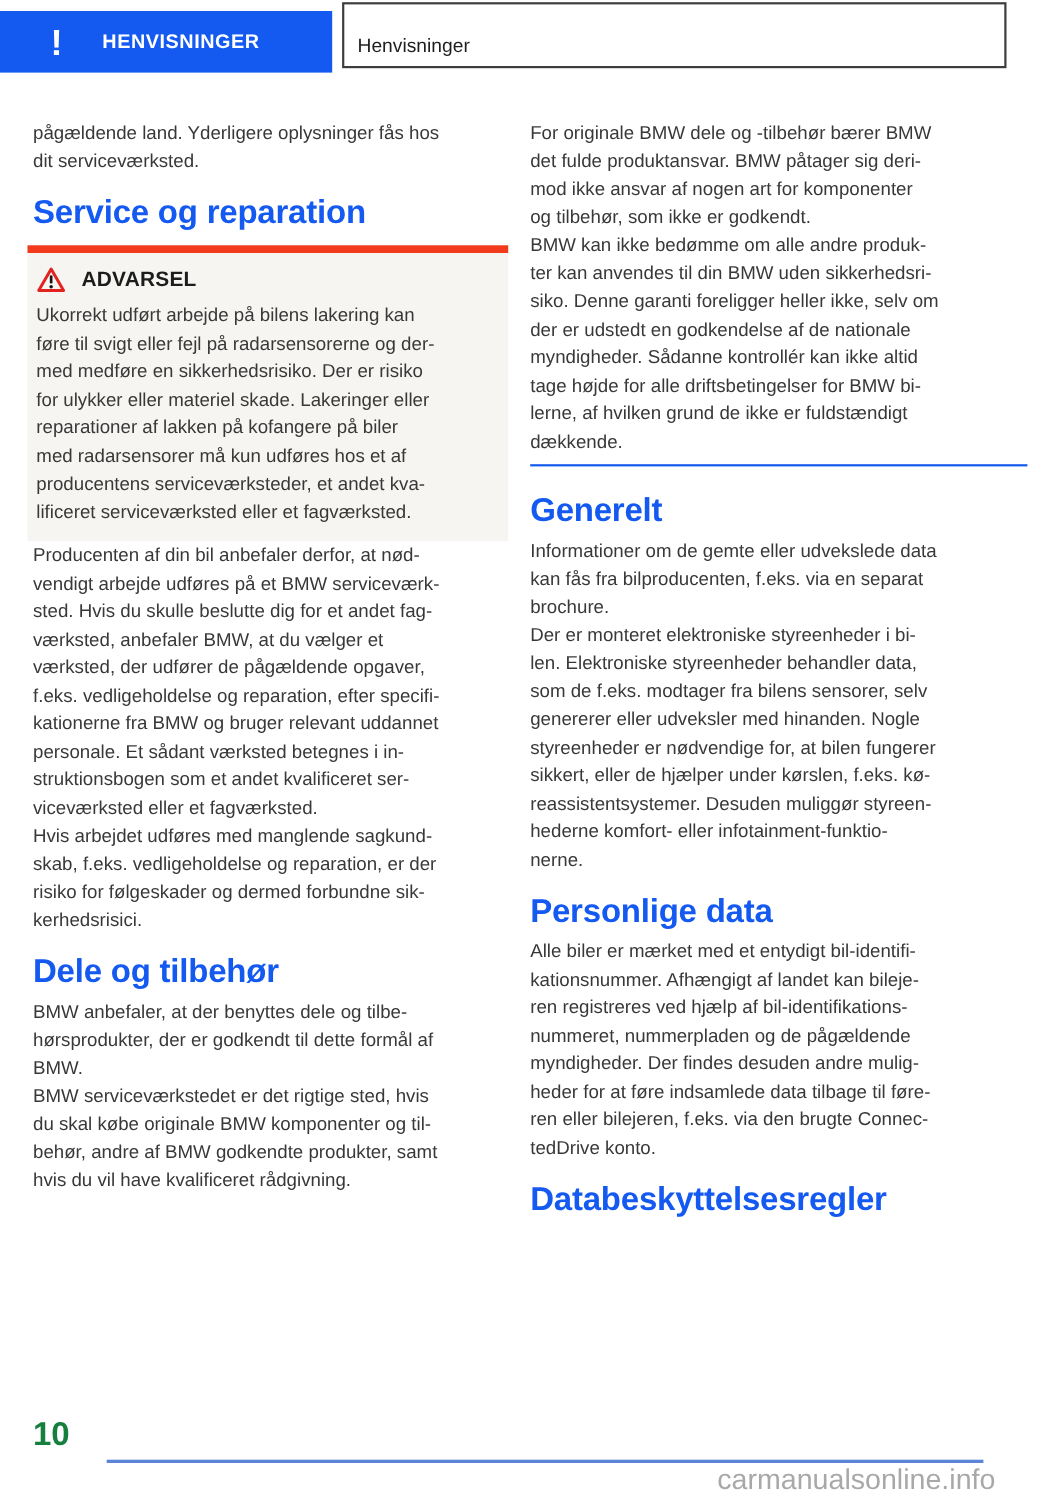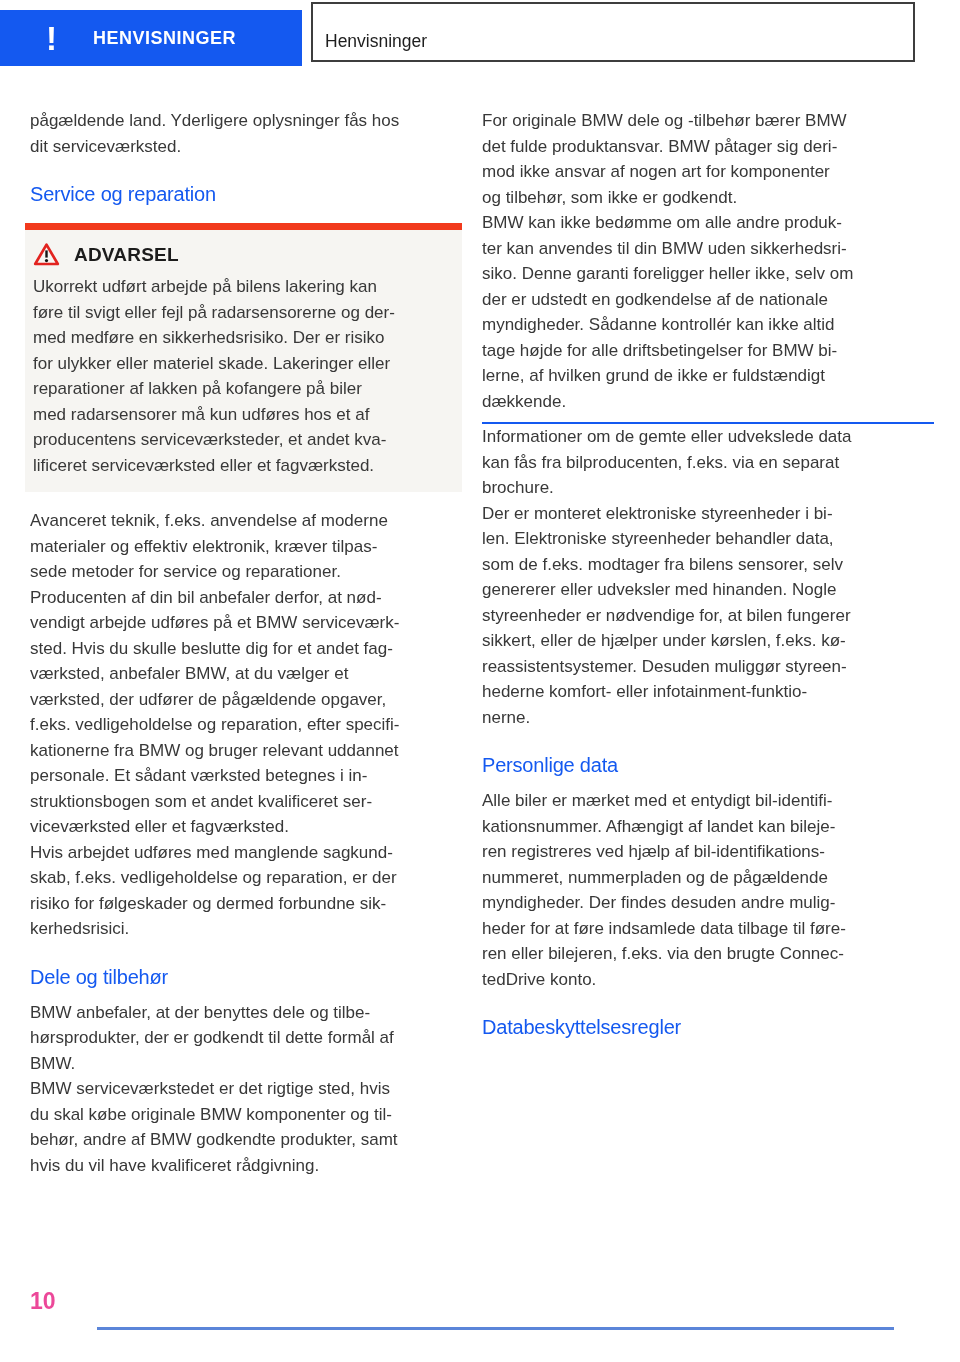--- a/index.html
+++ b/index.html
@@ -18,36 +18,36 @@
   
   .col{position:absolute;top:108px;}
   .col-left{left:30px;width:432px;}
   .col-right{left:482px;width:452px;}
 
   .para{white-space:pre;font-size:17px;line-height:25.5px;color:var(--body_text,#383838);
         margin:0 0 0 0;}
   .para.first{margin-top:0;}
   .para.mt16{margin-top:16px;}
 
-  h2.sect{color:var(--accent_blue,#1459f0);font-size:20px;line-height:30px;font-weight:400;
+  h2.sect{color:var(--accent_blue,#1459f0);font-size:30px;line-height:30px;font-weight:700;
           margin:20px 0 8px 0;letter-spacing:-.2px;}
   h1.chapter{color:var(--accent_blue,#1459f0);font-size:30px;line-height:36px;font-weight:700;
              margin:26px 0 0 0;letter-spacing:-.2px;}
   .chapter-rule{height:2px;background:var(--accent_blue,#1459f0);margin:8px 0 0 0;}
   h2.after-rule{margin-top:26px;}
 
   
   .warnbox{background:var(--warning_bg,#f6f5f2);border-top:7px solid var(--warning_bar_orange,#f23a1d);
            margin:14px 0 0 -5px;padding:10px 8px 14px 8px;}
   .warnhead{display:flex;align-items:center;gap:14px;margin:2px 0 7px 0;}
   .warnhead .wtitle{font-weight:700;font-size:19px;color:#1c1c1c;letter-spacing:.2px;text-align:center;}
   .tri svg{display:block;}
 
   
-  .pagenum{position:absolute;left:30px;top:1288px;font-size:23px;font-weight:700;color:#ec4899;}
+  .pagenum{position:absolute;left:30px;top:1288px;font-size:30px;font-weight:700;color:#15803d;}
   .footrule{position:absolute;left:97px;top:1327px;width:797px;height:3px;
             background:var(--footer_line_blue,#5b85d9);}
   .edition{position:absolute;left:278px;top:1376px;font-size:18px;letter-spacing:-.2px;color:#0c4a6e;}
   .watermark{position:absolute;left:652px;top:1330px;font-size:26px;
              color:var(--watermark_gray,#a8a8a8);}
 </style>
 </head>
 <body>
 
 <div class="page">
@@ -80,23 +80,20 @@
       <p class="para first">Ukorrekt udført arbejde på bilens lakering kan
 føre til svigt eller fejl på radarsensorerne og der-
 med medføre en sikkerhedsrisiko. Der er risiko
 for ulykker eller materiel skade. Lakeringer eller
 reparationer af lakken på kofangere på biler
 med radarsensorer må kun udføres hos et af
 producentens serviceværksteder, et andet kva-
 lificeret serviceværksted eller et fagværksted.</p>
     </div>
 
-    <p class="para mt16">Avanceret teknik, f.eks. anvendelse af moderne
-materialer og effektiv elektronik, kræver tilpas-
-sede metoder for service og reparationer.</p>
     <p class="para">Producenten af din bil anbefaler derfor, at nød-
 vendigt arbejde udføres på et BMW serviceværk-
 sted. Hvis du skulle beslutte dig for et andet fag-
 værksted, anbefaler BMW, at du vælger et
 værksted, der udfører de pågældende opgaver,
 f.eks. vedligeholdelse og reparation, efter specifi-
 kationerne fra BMW og bruger relevant uddannet
 personale. Et sådant værksted betegnes i in-
 struktionsbogen som et andet kvalificeret ser-
 viceværksted eller et fagværksted.</p>
@@ -124,20 +121,21 @@
 ter kan anvendes til din BMW uden sikkerhedsri-
 siko. Denne garanti foreligger heller ikke, selv om
 der er udstedt en godkendelse af de nationale
 myndigheder. Sådanne kontrollér kan ikke altid
 tage højde for alle driftsbetingelser for BMW bi-
 lerne, af hvilken grund de ikke er fuldstændigt
 dækkende.</p>
 
     <div class="chapter-rule"></div>
 
+    <h2 class="sect after-rule">Generelt</h2>
     <p class="para">Informationer om de gemte eller udvekslede data
 kan fås fra bilproducenten, f.eks. via en separat
 brochure.</p>
     <p class="para first">Der er monteret elektroniske styreenheder i bi-
 len. Elektroniske styreenheder behandler data,
 som de f.eks. modtager fra bilens sensorer, selv
 genererer eller udveksler med hinanden. Nogle
 styreenheder er nødvendige for, at bilen fungerer
 sikkert, eller de hjælper under kørslen, f.eks. kø-
 reassistentsystemer. Desuden muliggør styreen-
@@ -153,14 +151,15 @@
 heder for at føre indsamlede data tilbage til føre-
 ren eller bilejeren, f.eks. via den brugte Connec-
 tedDrive konto.</p>
 
     <h2 class="sect">Databeskyttelsesregler</h2>
   </div>
 
   <div class="pagenum">10</div>
   <div class="footrule"></div>
   <div class="edition">Online Edition for Part no. 01402722962 - VI/18</div>
+  <div class="watermark">carmanualsonline.info</div>
 
 </div>
 
 </body></html>

